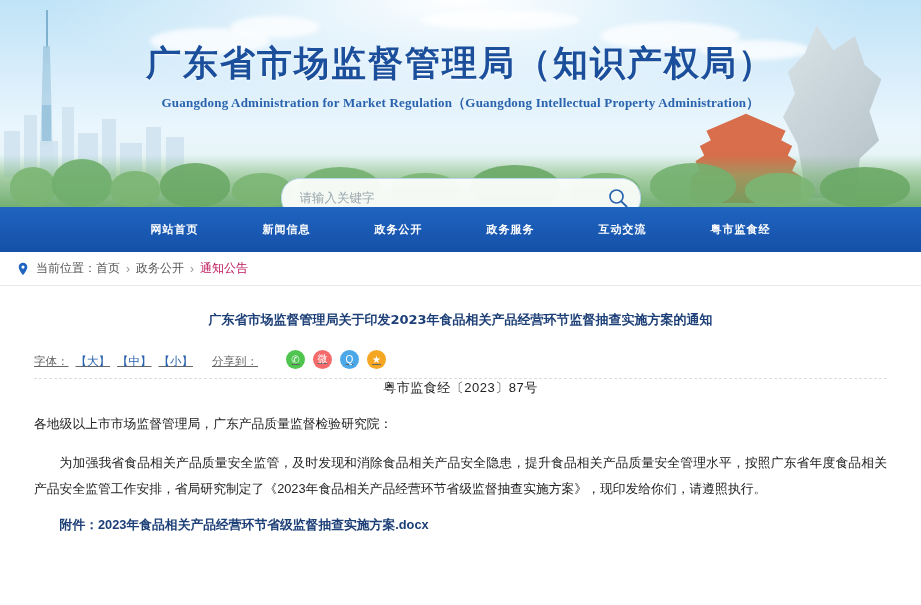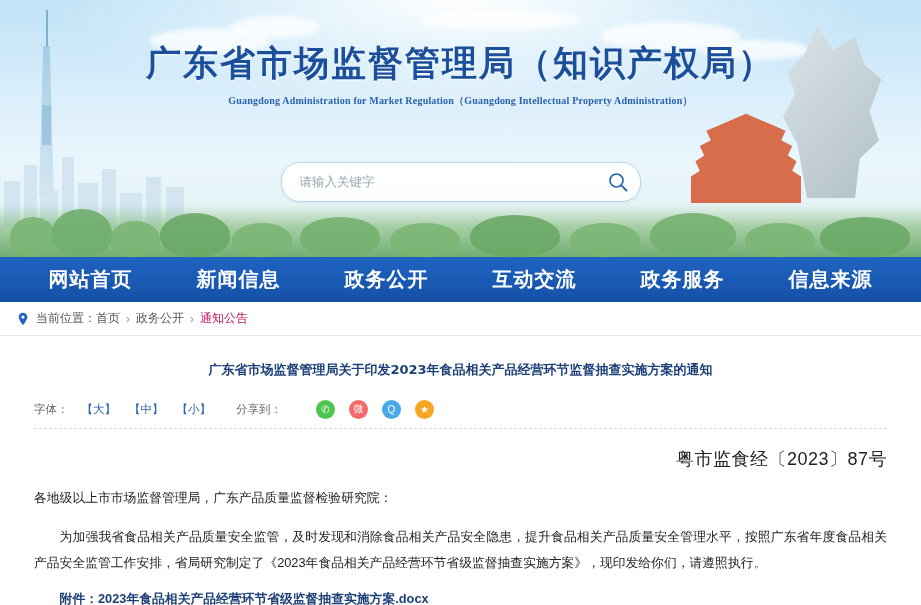--- a/index.html
+++ b/index.html
@@ -16,21 +16,21 @@
   .page {
     position: relative;
     width: 921px;
     height: 605px;
     overflow: hidden;
   }
 
   
   .banner {
     position: relative;
-    height: 257px;
+    height: 207px;
     background: linear-gradient(to bottom, #bfe3f7 0%, #daeefb 38%, #eaf6fd 62%, #e6f3f6 78%, #dff0e6 100%);
     overflow: hidden;
   }
   .sky-glow {
     position: absolute;
     left: 0; right: 0; top: 0;
     height: 150px;
     background: radial-gradient(ellipse 60% 100% at 50% 0%, #ffffff 0%, rgba(255,255,255,0.35) 45%, rgba(255,255,255,0) 75%);
   }
   
@@ -142,32 +142,32 @@
     font-size: 35px;
     font-weight: bold;
     color: #1b4f9c;
     letter-spacing: 2px;
     text-shadow: 0 1px 2px rgba(255,255,255,0.9);
     line-height: 1.2;
   }
   .banner-sub {
     margin-top: 10px;
     font-family: "Liberation Serif", serif;
-    font-size: 10px;
+    font-size: 13px;
     font-weight: bold;
     color: #2a63ad;
     letter-spacing: .2px;
   }
 
   
   .search-box {
     position: absolute;
     left: 50%;
     transform: translateX(-50%);
-    top: 162px;
+    top: 178px;
     width: 358px;
     height: 38px;
     background: rgba(255,255,255,0.92);
     border: 1px solid #b9d7ea;
     border-radius: 19px;
     display: flex;
     align-items: center;
     box-shadow: 0 1px 3px rgba(30,80,140,0.08);
   }
   .search-input {
@@ -196,21 +196,21 @@
   
   .nav {
     height: 45px;
     background: linear-gradient(to bottom, #1f64c0, #1550a8);
     display: flex;
     align-items: center;
     justify-content: center;
   }
   .nav-item {
     color: #ffffff;
-    font-size: 20px;
+    font-size: 11px;
     font-weight: bold;
     padding: 16px 32px;
     line-height: 45px;
     cursor: pointer;
     white-space: nowrap;
     letter-spacing: 1px;
   }
 
   
   .crumb-bar {
@@ -251,22 +251,23 @@
     align-items: center;
     justify-content: space-between;
     font-size: 11.5px;
     color: #666;
     padding-bottom: 9px;
     border-bottom: 1px dashed #dcdcdc;
   }
   .meta-left span { margin-right: 14px; }
   .meta-right {
     display: flex;
-    align-items: center;
-    gap: 11px;
+    align-items: flex-end;
+    gap: 5px;
+    text-decoration: underline;
   }
   .fontsize-label { color: #666; margin-right: 2px; }
   .fs-opt {
     color: #2a63ad;
     cursor: pointer;
     margin-right: 2px;
   }
   .share-label { margin-left: 12px; color: #666; margin-right: 20px; }
   .share-ico {
     width: 19px; height: 19px;
@@ -274,23 +275,22 @@
     display: inline-flex;
     align-items: center;
     justify-content: center;
     color: #fff;
     font-size: 10px;
     cursor: pointer;
     margin-left: 3px;
   }
 
   .doc-number {
-    margin-top: 18px;
-    text-align: right;
-    font-size: 18px;
+    text-align: center;
+    font-size: 13px;
     color: #222;
     letter-spacing: .5px;
   }
   .doc-body p {
     margin: 14px 0 0 0;
     font-size: 12.8px;
     line-height: 2.0;
     color: #222;
     text-align: justify;
   }
@@ -374,23 +374,23 @@
           <line x1="14.3" y1="14.3" x2="19.5" y2="19.5" stroke="#2a63ad" stroke-width="1.9" stroke-linecap="round"></line>
         </svg>
       </button>
     </div>
   </div>
 
   <div class="nav">
     <div class="nav-item">网站首页</div>
     <div class="nav-item">新闻信息</div>
     <div class="nav-item">政务公开</div>
+    <div class="nav-item">政务服务</div>
     <div class="nav-item">互动交流</div>
-    <div class="nav-item">政务服务</div>
-    <div class="nav-item">信息来源</div>
+    <div class="nav-item">粤市监食经</div>
   </div>
 
   <div class="crumb-bar">
     <span class="pin-icon">
       <svg width="14" height="14" viewBox="0 0 14 14">
         <path d="M7 0.8c-2.4 0-4.3 1.9-4.3 4.3 0 3.2 4.3 8.1 4.3 8.1s4.3-4.9 4.3-8.1c0-2.4-1.9-4.3-4.3-4.3z" fill="#1f64c0"></path>
         <circle cx="7" cy="5.1" r="1.6" fill="#ffffff"></circle>
       </svg>
     </span>
     <span>当前位置：</span>

